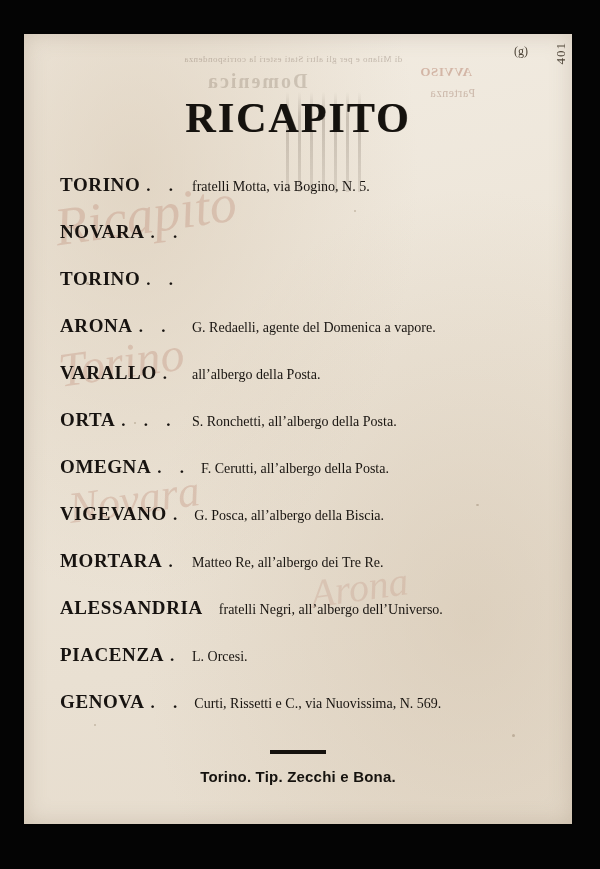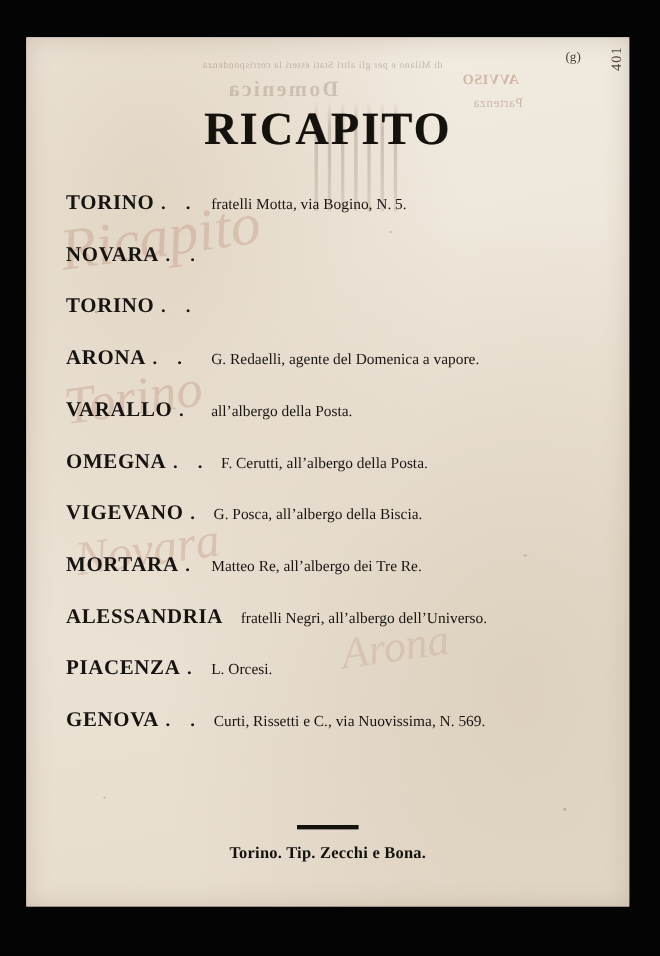--- a/index.html
+++ b/index.html
@@ -207,21 +207,21 @@
     margin-left: -28px;
     background: #15120e;
   }
 
   #imprint {
     position: absolute;
     left: 0;
     right: 0;
     top: 734px;
     text-align: center;
-    font-family: Liberation Serif, serif;
+    font-family: Liberation Sans, sans-serif;
     font-weight: bold;
     font-size: 15px;
     color: #15120e;
     letter-spacing: 0.2px;
   }
 
   
   .speck {
     position: absolute;
     border-radius: 50%;
@@ -284,20 +284,25 @@
         <span class="dots">. .</span>
         <span class="addr">G. Redaelli, agente del Domenica a vapore.</span>
       </div>
 
       <div class="row">
         <span class="city">VARALLO</span>
         <span class="dots">.</span>
         <span class="addr">all’albergo della Posta.</span>
       </div>
 
+      <div class="row">
+        <span class="city">ORTA</span>
+        <span class="dots">. . .</span>
+        <span class="addr">S. Ronchetti, all’albergo della Posta.</span>
+      </div>
 
       <div class="row">
         <span class="city">OMEGNA</span>
         <span class="dots">. .</span>
         <span class="addr">F. Cerutti, all’albergo della Posta.</span>
       </div>
 
       <div class="row">
         <span class="city">VIGEVANO</span>
         <span class="dots">.</span>

